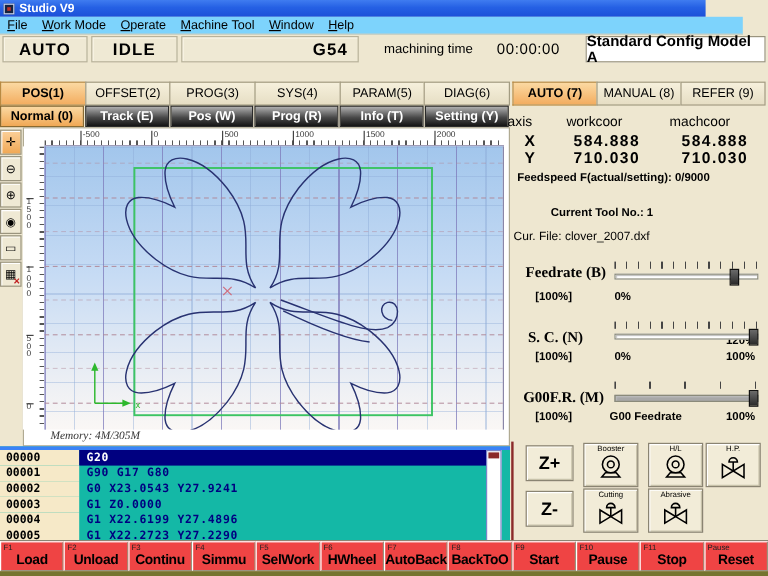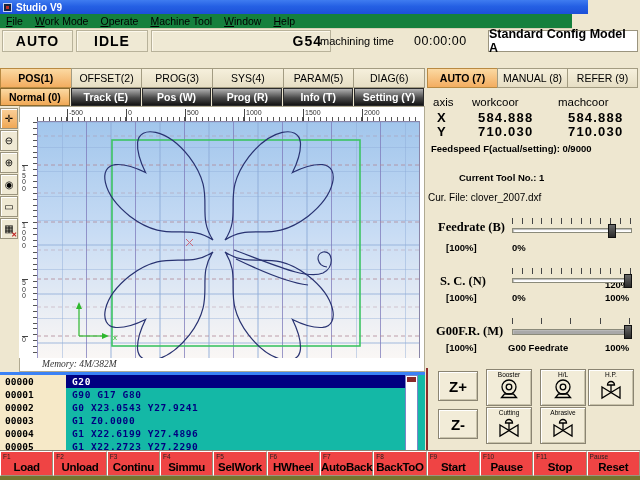--- a/index.html
+++ b/index.html
@@ -9,22 +9,22 @@
 
   
   .titlebar { left:0; top:0; width:588px; height:14px;
     background:linear-gradient(180deg,#3f7cf0 0%,#2560e4 45%,#1c50d8 100%);
     color:#fff; font-weight:bold; font-size:10px; display:flex; align-items:center; }
   .app-icon { width:9px; height:9px; margin:0 4px 0 3px; background:#16233f;
     border:1px solid #c8d4f0; position:relative; }
   .app-icon::after { content:""; position:absolute; left:2px; top:2px; width:3px; height:3px; background:#c03028; }
 
   
-  .menubar { left:0; top:14px; width:572px; height:15px; display:flex; align-items:flex-start;
-    font-size:10.5px; background:#15803d; border-bottom:1px solid #d8d0b8; }
+  .menubar { left:0; top:14px; width:619px; height:15px; display:flex; align-items:flex-start;
+    font-size:10.5px; background:#7dd3fc; border-bottom:1px solid #d8d0b8; }
   .menu-item { display:inline-block; padding:1px 6px; }
   .menu-item::first-letter { text-decoration:underline; }
 
   
   .statbox { top:30px; height:22px; background:#efe9d4; border:1px solid #b8b29a;
     box-shadow:inset 1px 1px 0 #fcf8ec; font-weight:bold; font-size:14px;
     display:flex; align-items:center; justify-content:center; letter-spacing:1px; }
   .statbox.g54 { justify-content:flex-end; padding-right:8px; }
   .timelabel { top:35px; font-size:11px; }
   .timeval { top:34px; font-size:12.5px; letter-spacing:.5px; }
@@ -126,21 +126,21 @@
   <span class="menu-item">File</span>
   <span class="menu-item">Work Mode</span>
   <span class="menu-item">Operate</span>
   <span class="menu-item">Machine Tool</span>
   <span class="menu-item">Window</span>
   <span class="menu-item">Help</span>
 </div>
 
 <div class="abs statbox" style="left:2px;width:71px;">AUTO</div>
 <div class="abs statbox" style="left:76px;width:72px;">IDLE</div>
-<div class="abs statbox g54" style="left:151px;width:180px;">G54</div>
+<div class="abs statbox g54" style="left:151px;width:148px;">G54</div>
 <span class="abs timelabel" style="left:320px;">machining time</span>
 <span class="abs timeval" style="left:414px;">00:00:00</span>
 <div class="abs configbox" style="left:488px;width:150px;">Standard Config Model A</div>
 
 <div class="abs tabrow" style="left:0;width:425px;">
   <div class="tab active">POS(1)</div>
   <div class="tab">OFFSET(2)</div>
   <div class="tab">PROG(3)</div>
   <div class="tab">SYS(4)</div>
   <div class="tab">PARAM(5)</div>
@@ -225,21 +225,21 @@
 
     <g stroke="#2db82d" fill="#2db82d" stroke-width="1.2">
       <line x1="42" y1="214" x2="42" y2="184"></line>
       <polygon points="39,187 45,187 42,180" stroke="none"></polygon>
       <line x1="42" y1="214" x2="68" y2="214"></line>
       <polygon points="65,211 65,217 72,214" stroke="none"></polygon>
       <text x="76" y="218" font-size="8" stroke="none">x</text>
     </g>
   </svg>
 </div>
-<span class="abs memline">Memory: 4M/382M</span>
+<span class="abs memline">Memory: 4M/305M</span>
 
 <div class="abs prog">
   <div class="prow sel" style="top:0;">
     <span class="pno">00000</span>
     <span class="pcode">G20</span>
   </div>
   <div class="prow" style="top:13px;">
     <span class="pno">00001</span>
     <span class="pcode">G90 G17 G80</span>
   </div>
@@ -258,21 +258,21 @@
   <div class="prow" style="top:65px;">
     <span class="pno">00005</span>
     <span class="pcode">G1 X22.2723 Y27.2290</span>
   </div>
   <div class="pscroll">
       <div class="pthumb"></div>
     </div>
 </div>
 <div class="abs psep"></div>
 
-<span class="abs rp-text" style="left:433px;top:96px;">axis</span>
+<span class="abs rp-text" style="left:423px;top:96px;">axis</span>
 <span class="abs rp-text" style="left:472px;top:96px;">workcoor</span>
 <span class="abs rp-text" style="left:558px;top:96px;">machcoor</span>
 <span class="abs coordval" style="left:437px;top:110px;">X</span>
 <span class="abs coordval" style="left:478px;top:110px;">584.888</span>
 <span class="abs coordval" style="left:568px;top:110px;">584.888</span>
 <span class="abs coordval" style="left:437px;top:124px;">Y</span>
 <span class="abs coordval" style="left:478px;top:124px;">710.030</span>
 <span class="abs coordval" style="left:568px;top:124px;">710.030</span>
 <span class="abs smallbold" style="left:431px;top:143px;">Feedspeed F(actual/setting): 0/9000</span>
 <span class="abs smallbold" style="left:431px;top:172px;margin-left:28px;">Current Tool No.: 1</span>

